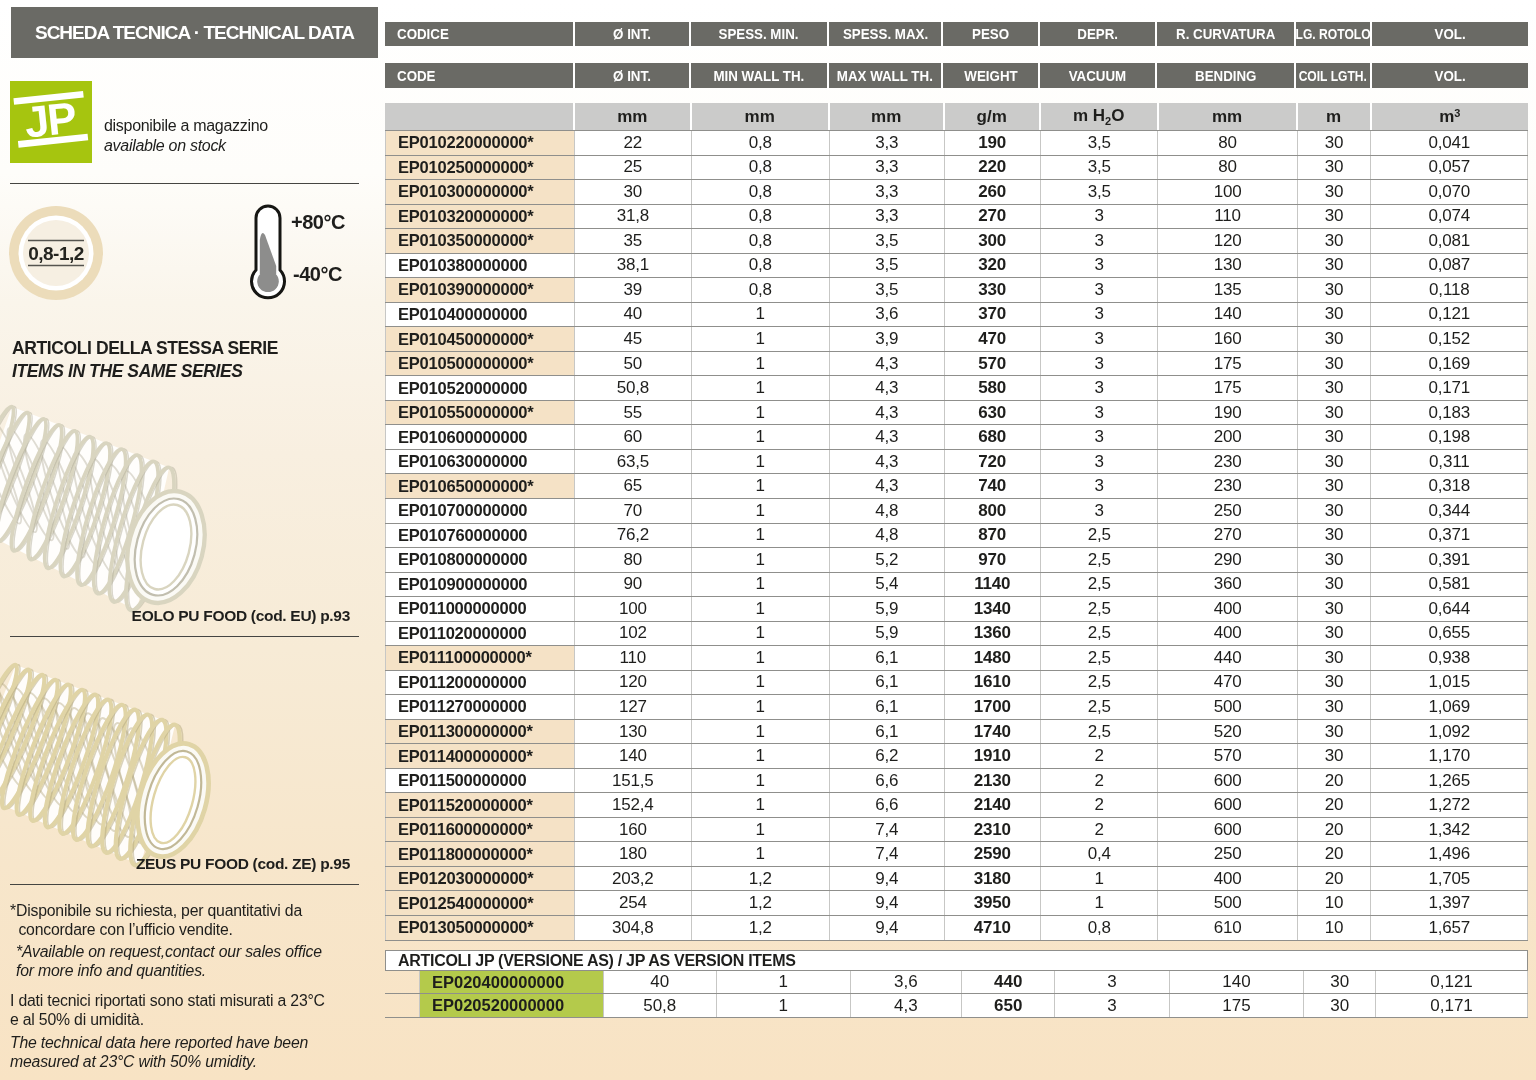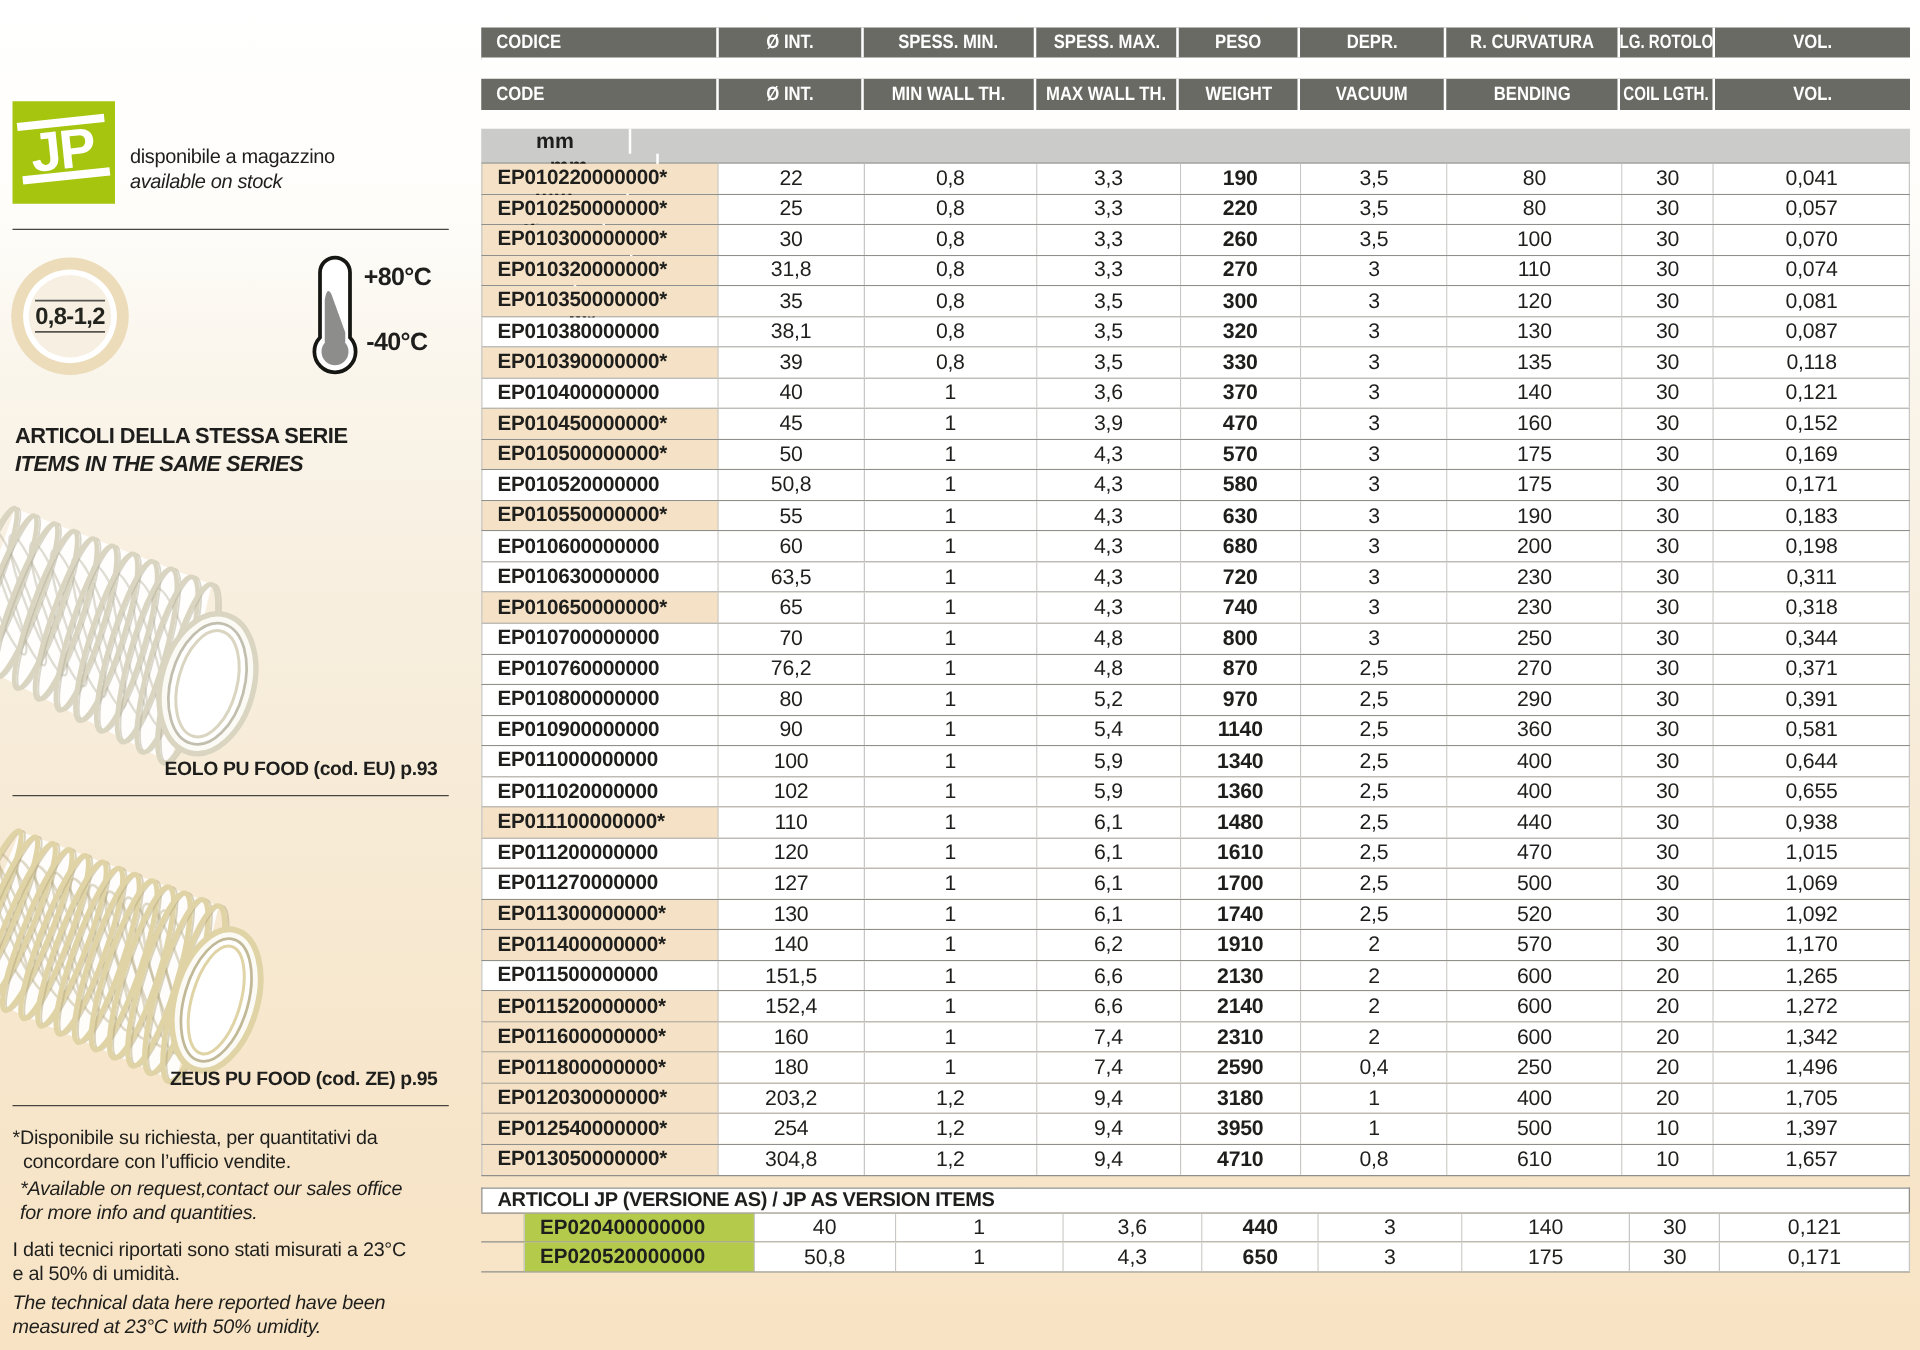--- a/index.html
+++ b/index.html
@@ -23,21 +23,21 @@
 .hoselabel { position:absolute; left:0; width:350px; text-align:right; font-weight:bold; font-size:15.5px; letter-spacing:-0.3px;}
 .notes { position:absolute; left:10px; font-size:15.8px; line-height:19px; letter-spacing:-0.2px;}
 .notes .it, .it { font-style:italic; }
 .tbl { position:absolute; left:385px; top:7px; width:1143px; }
 .hrow { display:flex; background:#6a6a65; color:#fff; font-weight:bold; font-size:15.5px;margin-top:15px; }
 .hrow1 span,.hrow2 span { display:inline-block; transform:scaleX(0.86); transform-origin:center; white-space:nowrap; }
 .hrow1 .c0 span,.hrow2 .c0 span { transform-origin:left; }
 .hrow1 .c7 span,.hrow2 .c7 span { transform:scaleX(0.78); }
 .hrow1 { height:26px; border-bottom:2px solid #fff; }
 .hrow2 { height:25px; }
-.hrow3 { height:28px; background:#cbcbca; color:#1e1e1c; font-size:17px; letter-spacing:0; border-bottom:1px solid #8f8f8c;flex-direction:column;}
+.hrow3 { height:28px; background:#cbcbca; color:#1e1e1c; font-size:17px; letter-spacing:0; border-bottom:1px solid #8f8f8c;}
 .hrow > div { display:flex; align-items:center; justify-content:center; border-right:2px solid #fff; white-space:nowrap; overflow:visible;}
 .hrow > div:last-child { border-right:none; }
 .hrow > .c0 { justify-content:flex-start; padding-left:12px; }
 .hrow3 > div { border-right:2px solid #fff; }
 .hrow sub { font-size:11px; vertical-align:-4px; }
 .hrow sup { font-size:11px; vertical-align:5px; }
 .brow { display:flex; height:24.5455px; border-bottom:1px solid #8f8f8c; background:transparent; font-size:17px; }
 .brow > div { display:flex; align-items:center; justify-content:center; background:#fff; border-right:1px solid #c7c7c5; letter-spacing:-0.2px;}
 .brow > div:first-child { border-left:1px solid #c7c7c5; }
 .brow > .c0 { justify-content:flex-start; padding-left:12px; font-weight:bold; font-size:16.5px; }
@@ -59,20 +59,21 @@
 .c5{width:121px;}
 .c6{width:143px;}
 .c7{width:76px;}
 .c8{width:161px;}
 .icon { position:absolute; }
 </style>
 </head>
 <body>
 <div class="page">
 
+  <div class="titlebar">SCHEDA TECNICA · TECHNICAL DATA</div>
 
   <div class="jplogo">
     <svg width="82" height="82" viewBox="0 0 82 82">
       <g transform="rotate(-6 41 40)">
         <rect x="6" y="13.5" width="70" height="6.6" fill="#fff"></rect>
         <rect x="6" y="56.5" width="70" height="6.6" fill="#fff"></rect>
         <text x="40" y="54" font-size="44" letter-spacing="-1.5" font-weight="bold" font-family="Liberation Sans" fill="#fff" text-anchor="middle">JP</text>
       </g>
     </svg>
   </div>

